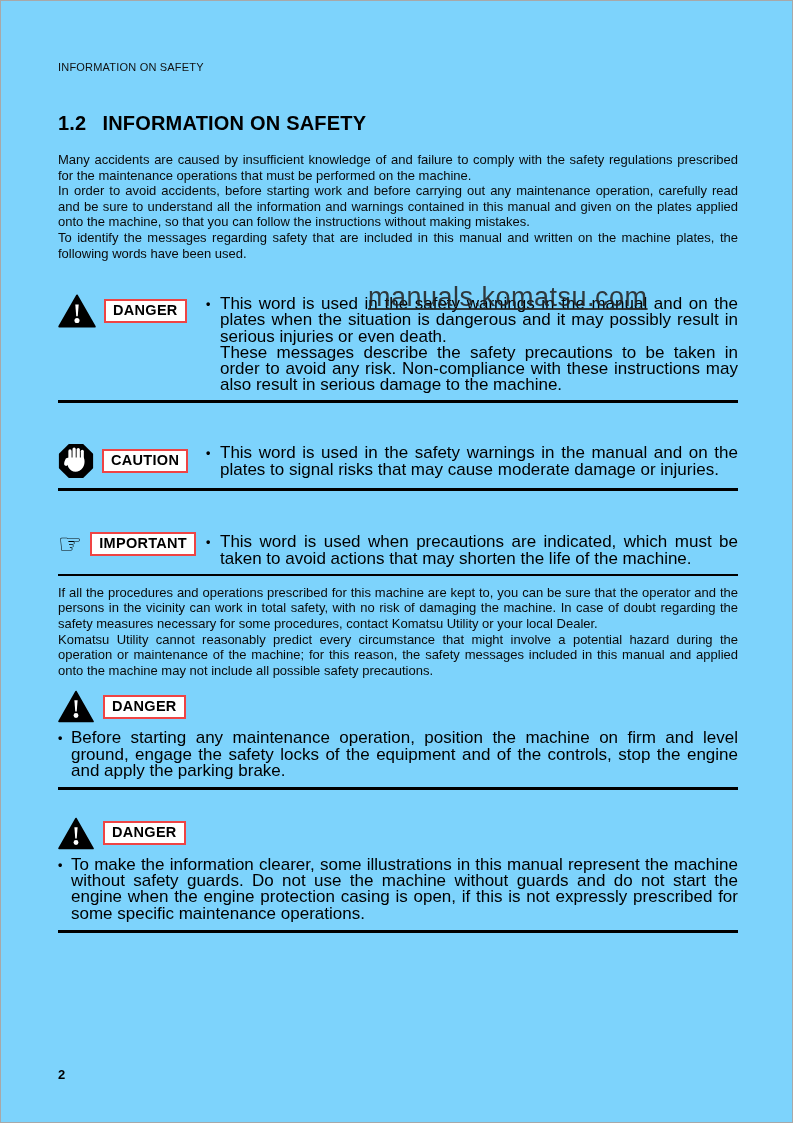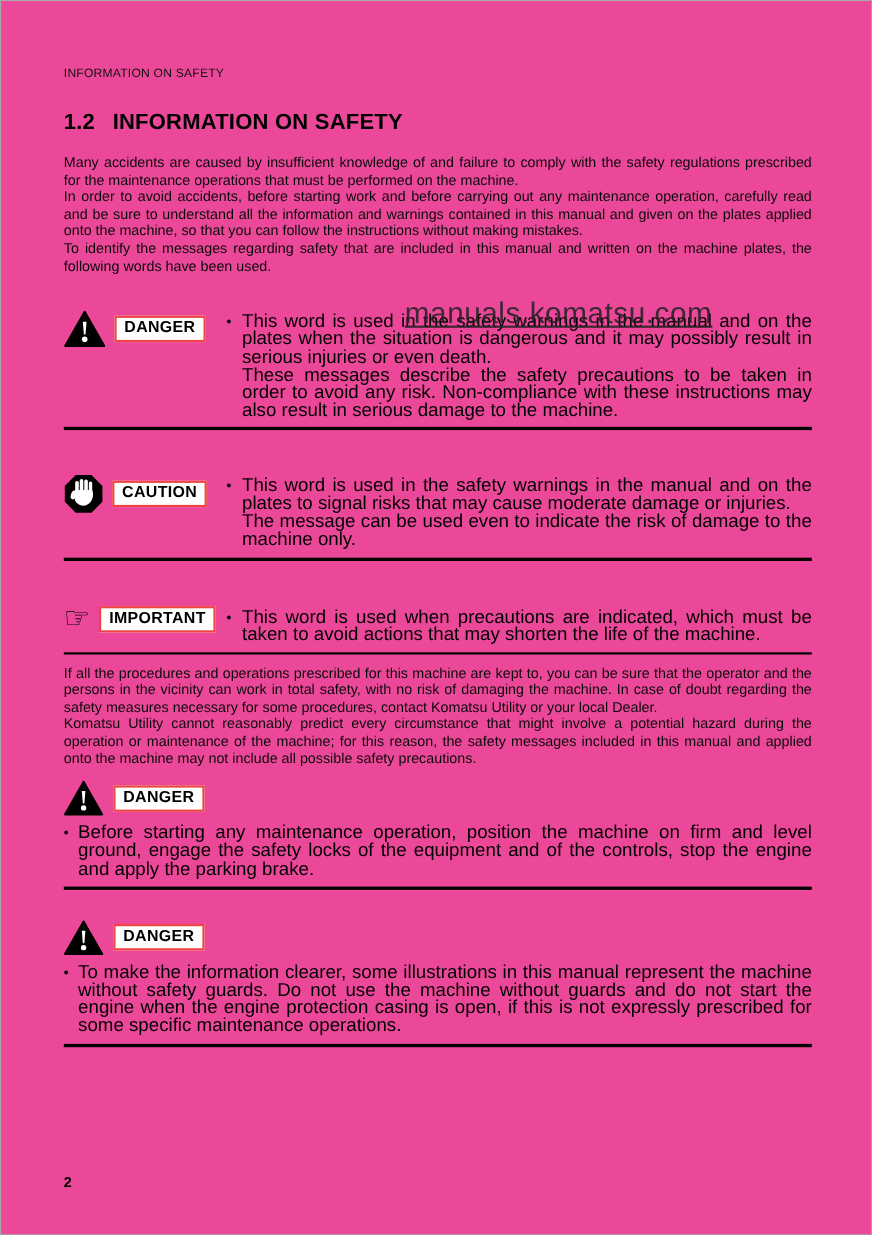--- a/index.html
+++ b/index.html
@@ -1,39 +1,39 @@
 <!DOCTYPE html>
 <html><head>
 <meta charset="utf-8">
 <style>
   * { margin:0; padding:0; box-sizing:border-box; }
   html,body { background:#e8e8e8; }
   .page {
     position:relative;
     width:793px; height:1123px;
     margin:0 auto;
-    background:#ec4899;
+    background:#7dd3fc;
     border:1px solid #a8a8a8;
     font-family:"Liberation Sans","DejaVu Sans",sans-serif;
     color:#000;
     overflow:hidden;
   }
   .content {
     position:absolute;
     left:57px; top:0;
     width:680px;
   }
   .running-header {
     margin-top:60px;
     font-size:11px;
     letter-spacing:0.2px;
     color:#111;
   }
   .title {
-    margin-top:26px;
+    margin-top:38px;
     font-size:20px;
     font-weight:700;
     letter-spacing:0.2px;
     line-height:24px;
     display:flex;
   }
   .title .num { margin-right:16px; }
   .body-text p {
     font-size:13px;
     line-height:15.6px;
@@ -188,21 +188,20 @@
             <ellipse cx="9.8" cy="21" rx="2.6" ry="4.6" transform="rotate(18 9.8 21)"></ellipse>
           </g>
         </svg>
         <span class="label-box">CAUTION</span>
       </div>
       <div class="sig-body">
         <div class="bullet-item">
           <span class="bullet-dot">•</span>
           <div class="bullet-text">
             <p>This word is used in the safety warnings in the manual and on the plates to signal risks that may cause moderate damage or injuries.</p>
-            <p>The message can be used even to indicate the risk of damage to the machine only.</p>
           </div>
         </div>
       </div>
     </section>
     <div class="rule gap-rule2"></div>
 
     <section class="signal-row mt-important">
       <div class="sig-head">
         <span class="manicule">☞</span>
         <span class="label-box">IMPORTANT</span>

